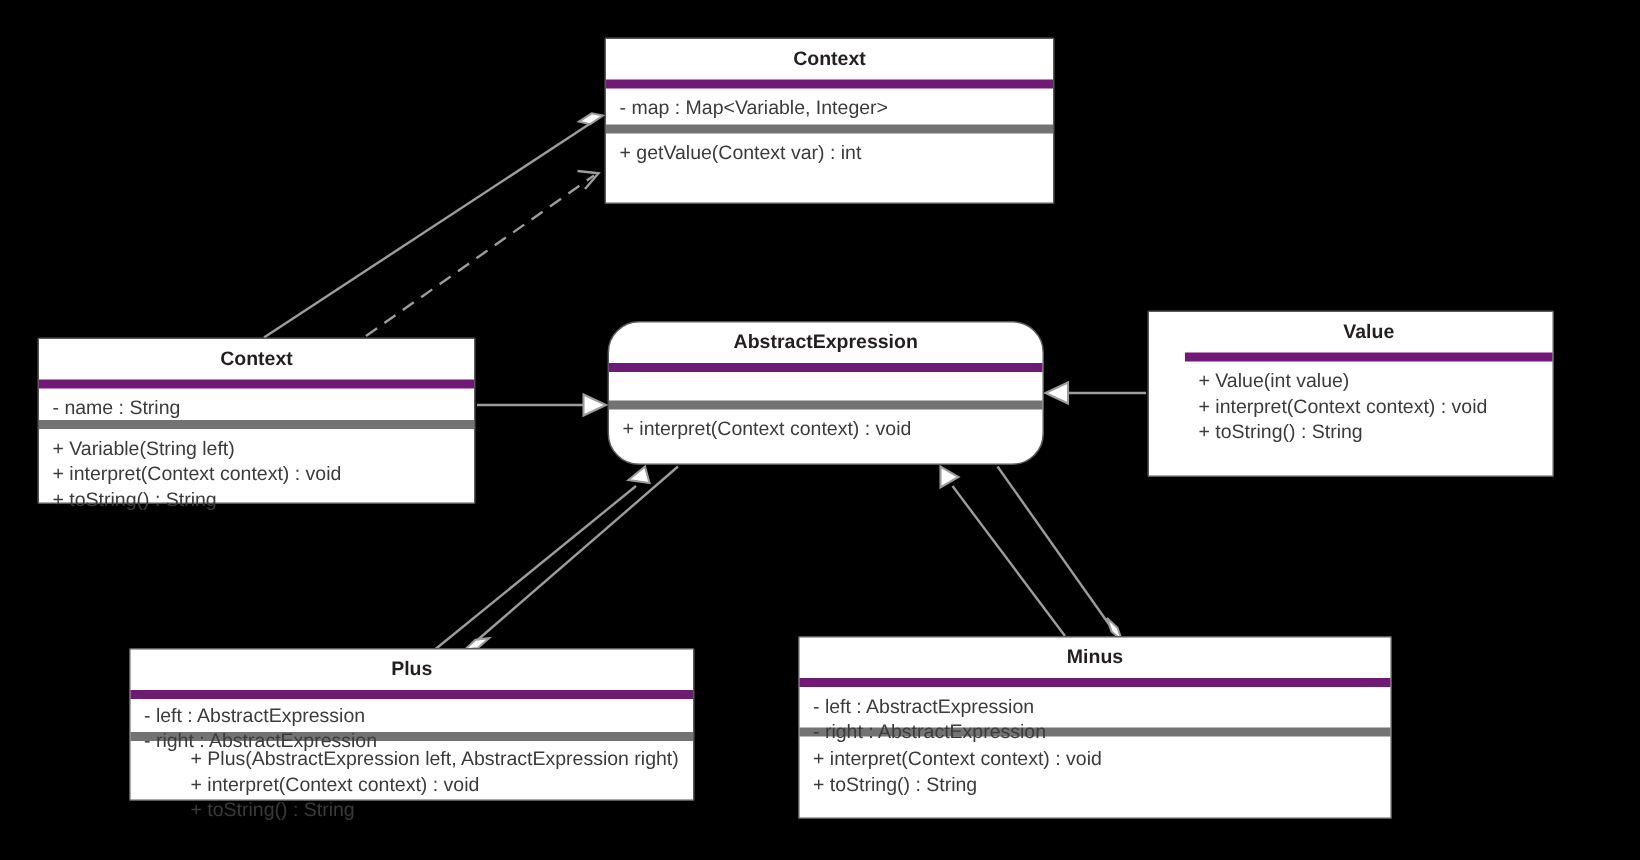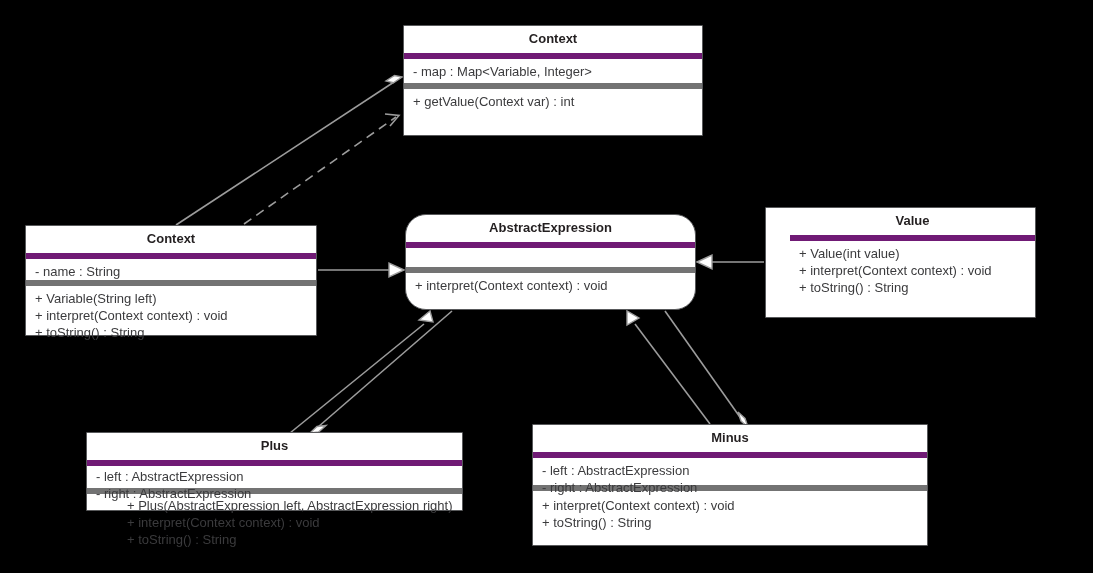--- a/index.html
+++ b/index.html
@@ -146,21 +146,21 @@
 
   <div class="uml-class" style="left:765px; top:207px; width:271px; height:111px;padding-left:24px;">
     <div class="uml-name">Value</div>
     <div class="uml-ops">
       <div class="uml-row">+ Value(int value)</div>
       <div class="uml-row">+ interpret(Context context) : void</div>
       <div class="uml-row">+ toString() : String</div>
     </div>
   </div>
 
-  <div class="uml-class" style="left:86px; top:432px; width:377px; height:79px;">
+  <div class="uml-class" style="left:86px; top:432px; width:377px; height:102px;">
     <div class="uml-name">Plus</div>
     <div class="uml-attrs" style="height:28px; padding-top:2px; padding-bottom:0;">
       <div class="uml-row">- left : AbstractExpression</div>
       <div class="uml-row">- right : AbstractExpression</div>
     </div>
     <div class="uml-ops" style="padding-top:3px;padding-left:40px;">
       <div class="uml-row">+ Plus(AbstractExpression left, AbstractExpression right)</div>
       <div class="uml-row">+ interpret(Context context) : void</div>
       <div class="uml-row">+ toString() : String</div>
     </div>

